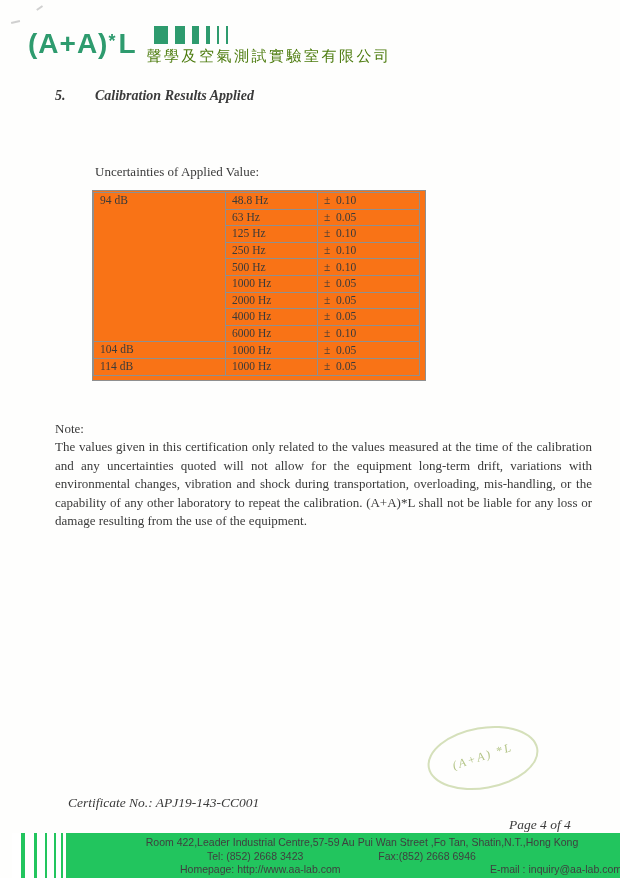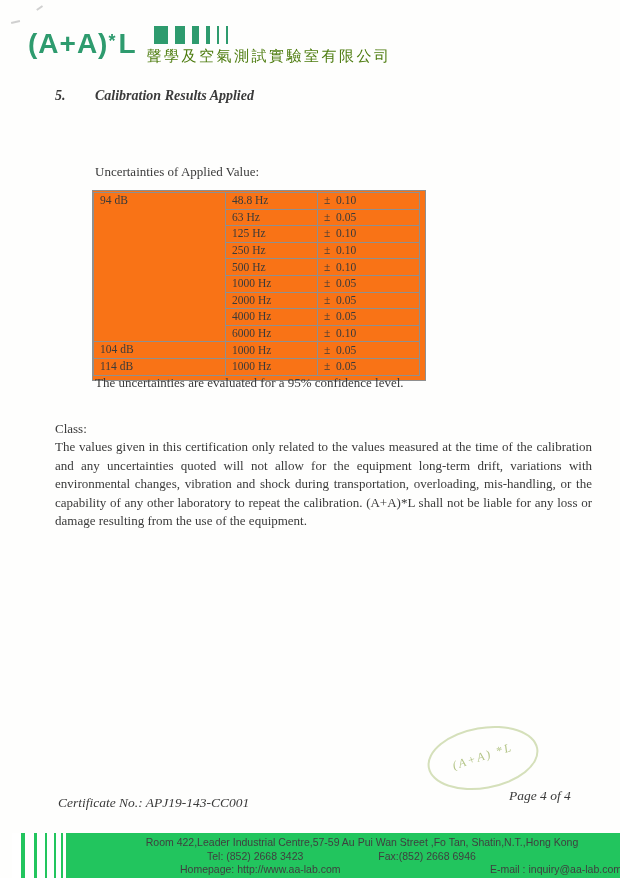--- a/index.html
+++ b/index.html
@@ -93,25 +93,25 @@
   }
   .stamp-text {
     color:rgba(158,180,100,0.78);
     font-size:12px; letter-spacing:2px;
     transform:rotate(-8deg) translateY(-2px);
     font-family:"Liberation Serif", serif; font-style:italic;
   }
 
   
   .page-number {
-    position:absolute; left:509px; top:788px;
+    position:absolute; left:509px; top:817px;
     font-style:italic; font-size:13.5px;
   }
   .certificate-no {
-    position:absolute; left:58px; top:795px;
+    position:absolute; left:68px; top:795px;
     font-style:italic; font-size:13.5px;
   }
 
   
   .footer {
     position:absolute; left:12px; top:833px; width:620px; height:45px;
     background:#22c55e; overflow:hidden;
   }
   .footer-stripes { position:absolute; left:0; top:0; height:45px; }
   .footer-stripes .wbar { position:absolute; top:0; height:45px; background:#ffffff; }
@@ -209,23 +209,22 @@
         </tr>
         <tr>
           <td class="col-level">114 dB</td>
           <td class="col-freq">1000 Hz</td>
           <td class="col-unc">±  0.05</td>
         </tr>
       </tbody>
     </table>
   </div>
 
-  <div class="confidence">The uncertainties are evaluated for a 95% confidence level.</div>
-
-  <div class="note-label">Class:</div>
+
+  <div class="note-label">Note:</div>
   <div class="note-body">The values given in this certification only related to the values measured at the time of the calibration and any uncertainties quoted will not allow for the equipment long-term drift, variations with environmental changes, vibration and shock during transportation, overloading, mis-handling, or the capability of any other laboratory to repeat the calibration. (A+A)*L shall not be liable for any loss or damage resulting from the use of the equipment.</div>
 
   <div class="stamp">
     <span class="stamp-text">(A+A) *L</span>
   </div>
 
   <div class="page-number">Page 4 of 4</div>
   <div class="certificate-no">Certificate No.: APJ19-143-CC001</div>
 
   <div class="footer">

